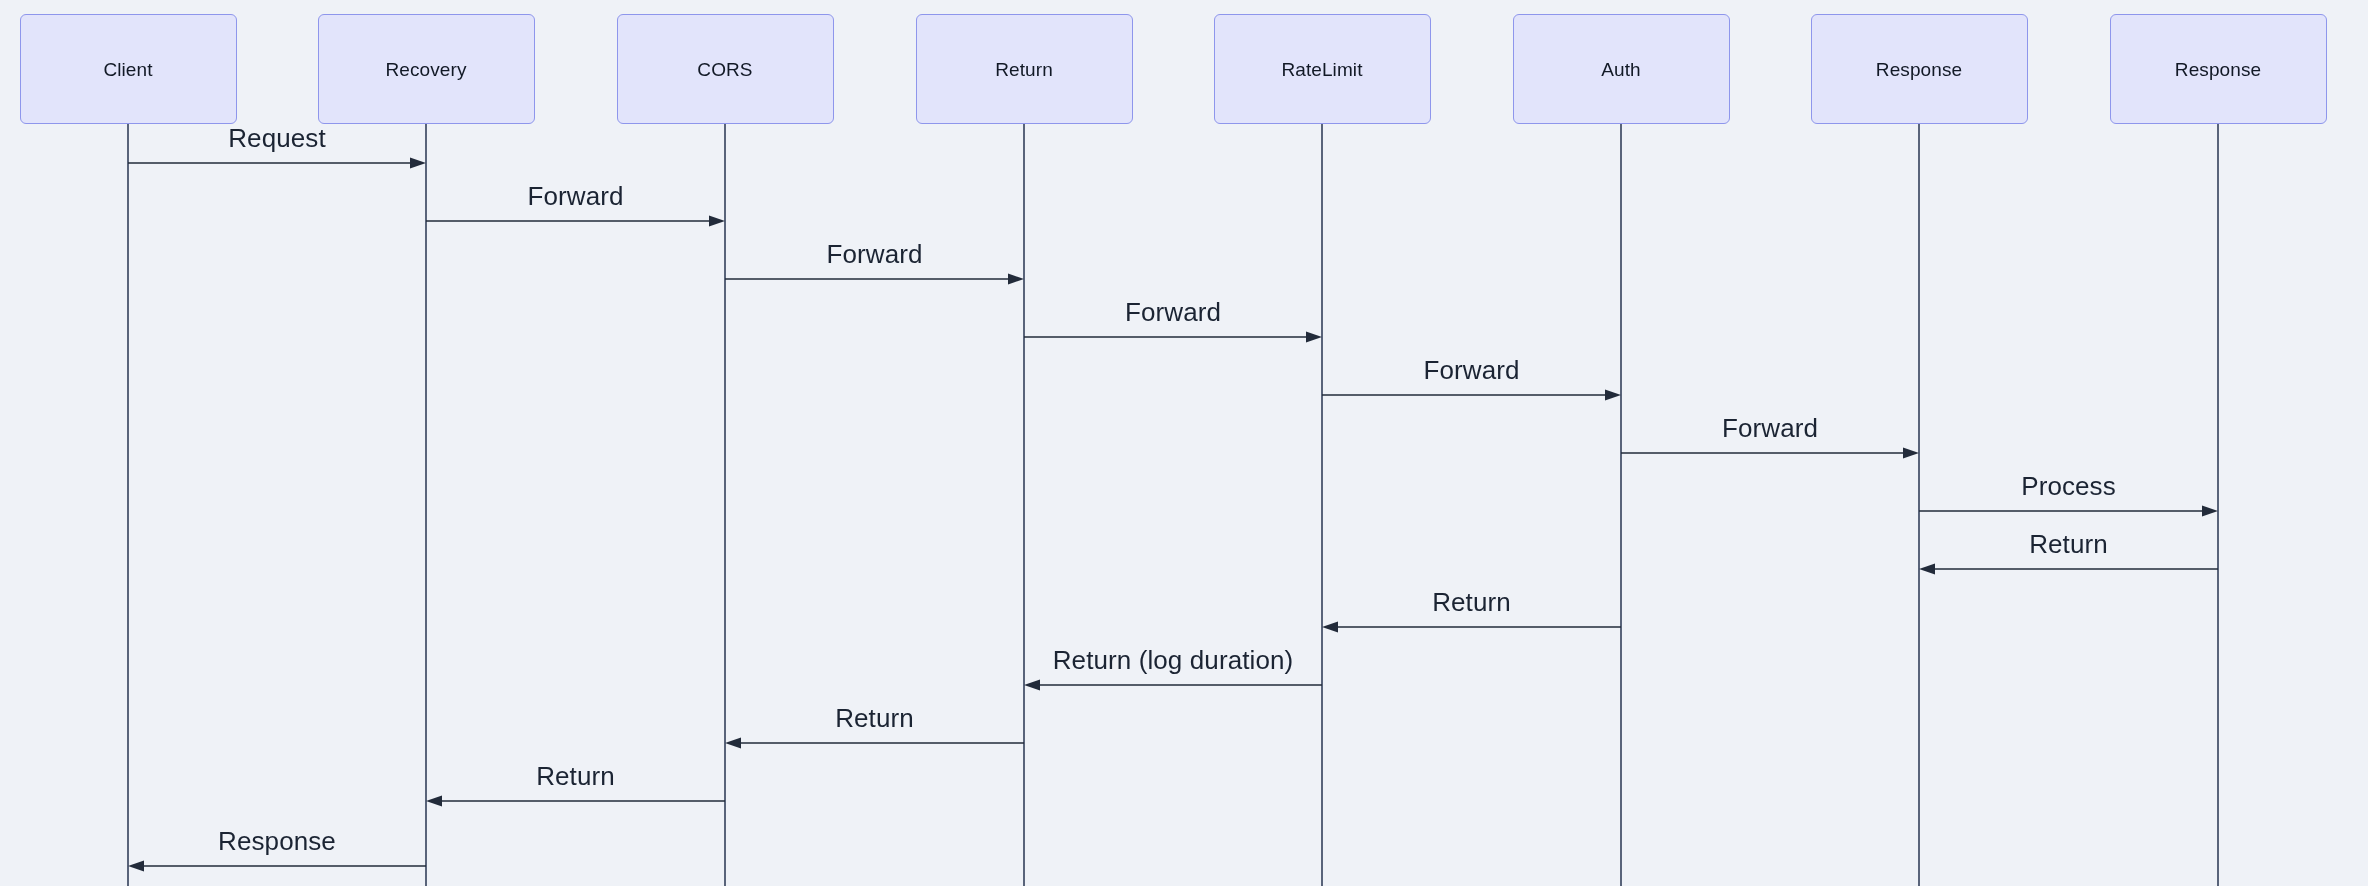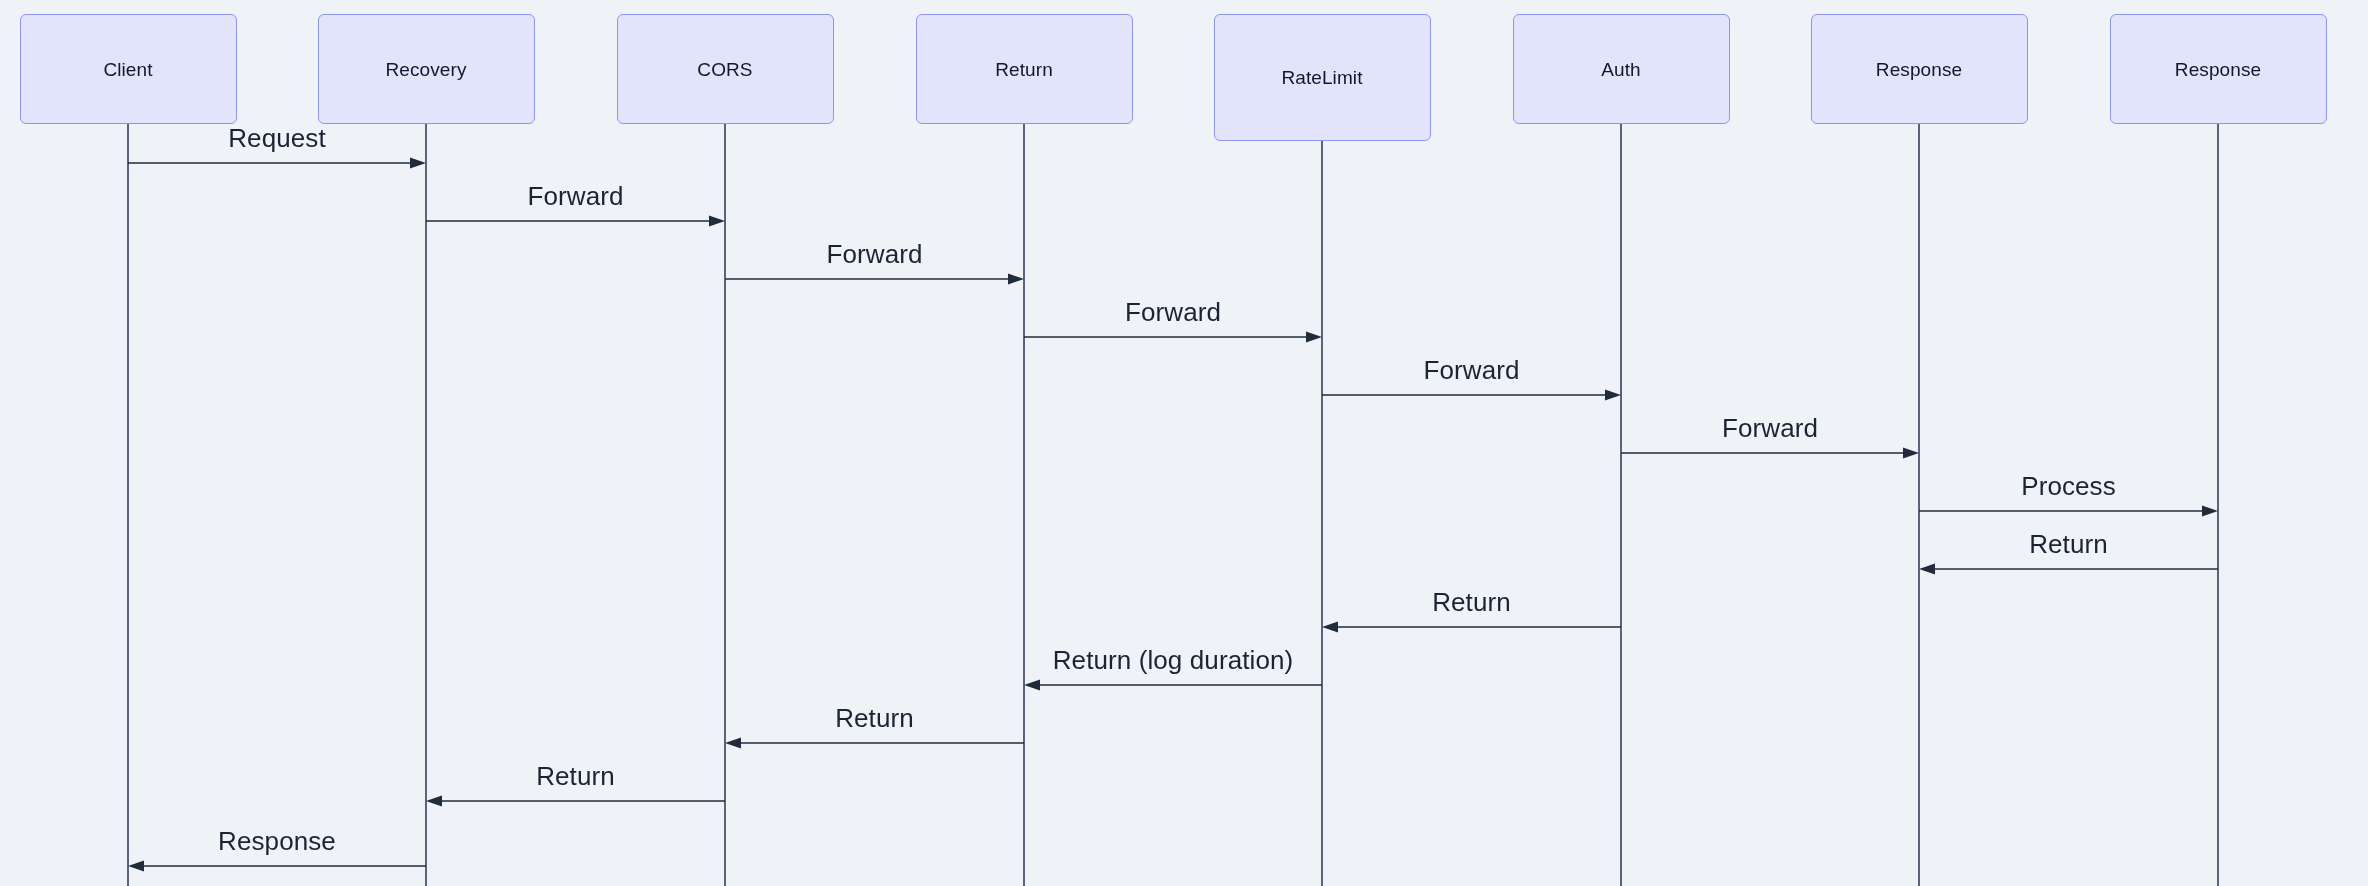--- a/index.html
+++ b/index.html
@@ -131,21 +131,21 @@
       </div>
       <div class="participant-box" style="left: 317.5px; top: 14px; width: 217px; height: 110px;">
         <span class="participant-label">Recovery</span>
       </div>
       <div class="participant-box" style="left: 616.5px; top: 14px; width: 217px; height: 110px; justify-content: center;">
         <span class="participant-label">CORS</span>
       </div>
       <div class="participant-box" style="left: 915.5px; top: 14px; width: 217px; height: 110px;">
         <span class="participant-label">Return</span>
       </div>
-      <div class="participant-box" style="left: 1213.5px; top: 14px; width: 217px; height: 127px;">
+      <div class="participant-box" style="left: 1213.5px; top: 14px; width: 217px; height: 110px;">
         <span class="participant-label">RateLimit</span>
       </div>
       <div class="participant-box" style="left: 1512.5px; top: 14px; width: 217px; height: 110px;">
         <span class="participant-label">Auth</span>
       </div>
       <div class="participant-box" style="left: 1810.5px; top: 14px; width: 217px; height: 110px;">
         <span class="participant-label">Response</span>
       </div>
       <div class="participant-box" style="left: 2109.5px; top: 14px; width: 217px; height: 110px;">
         <span class="participant-label">Response</span>

